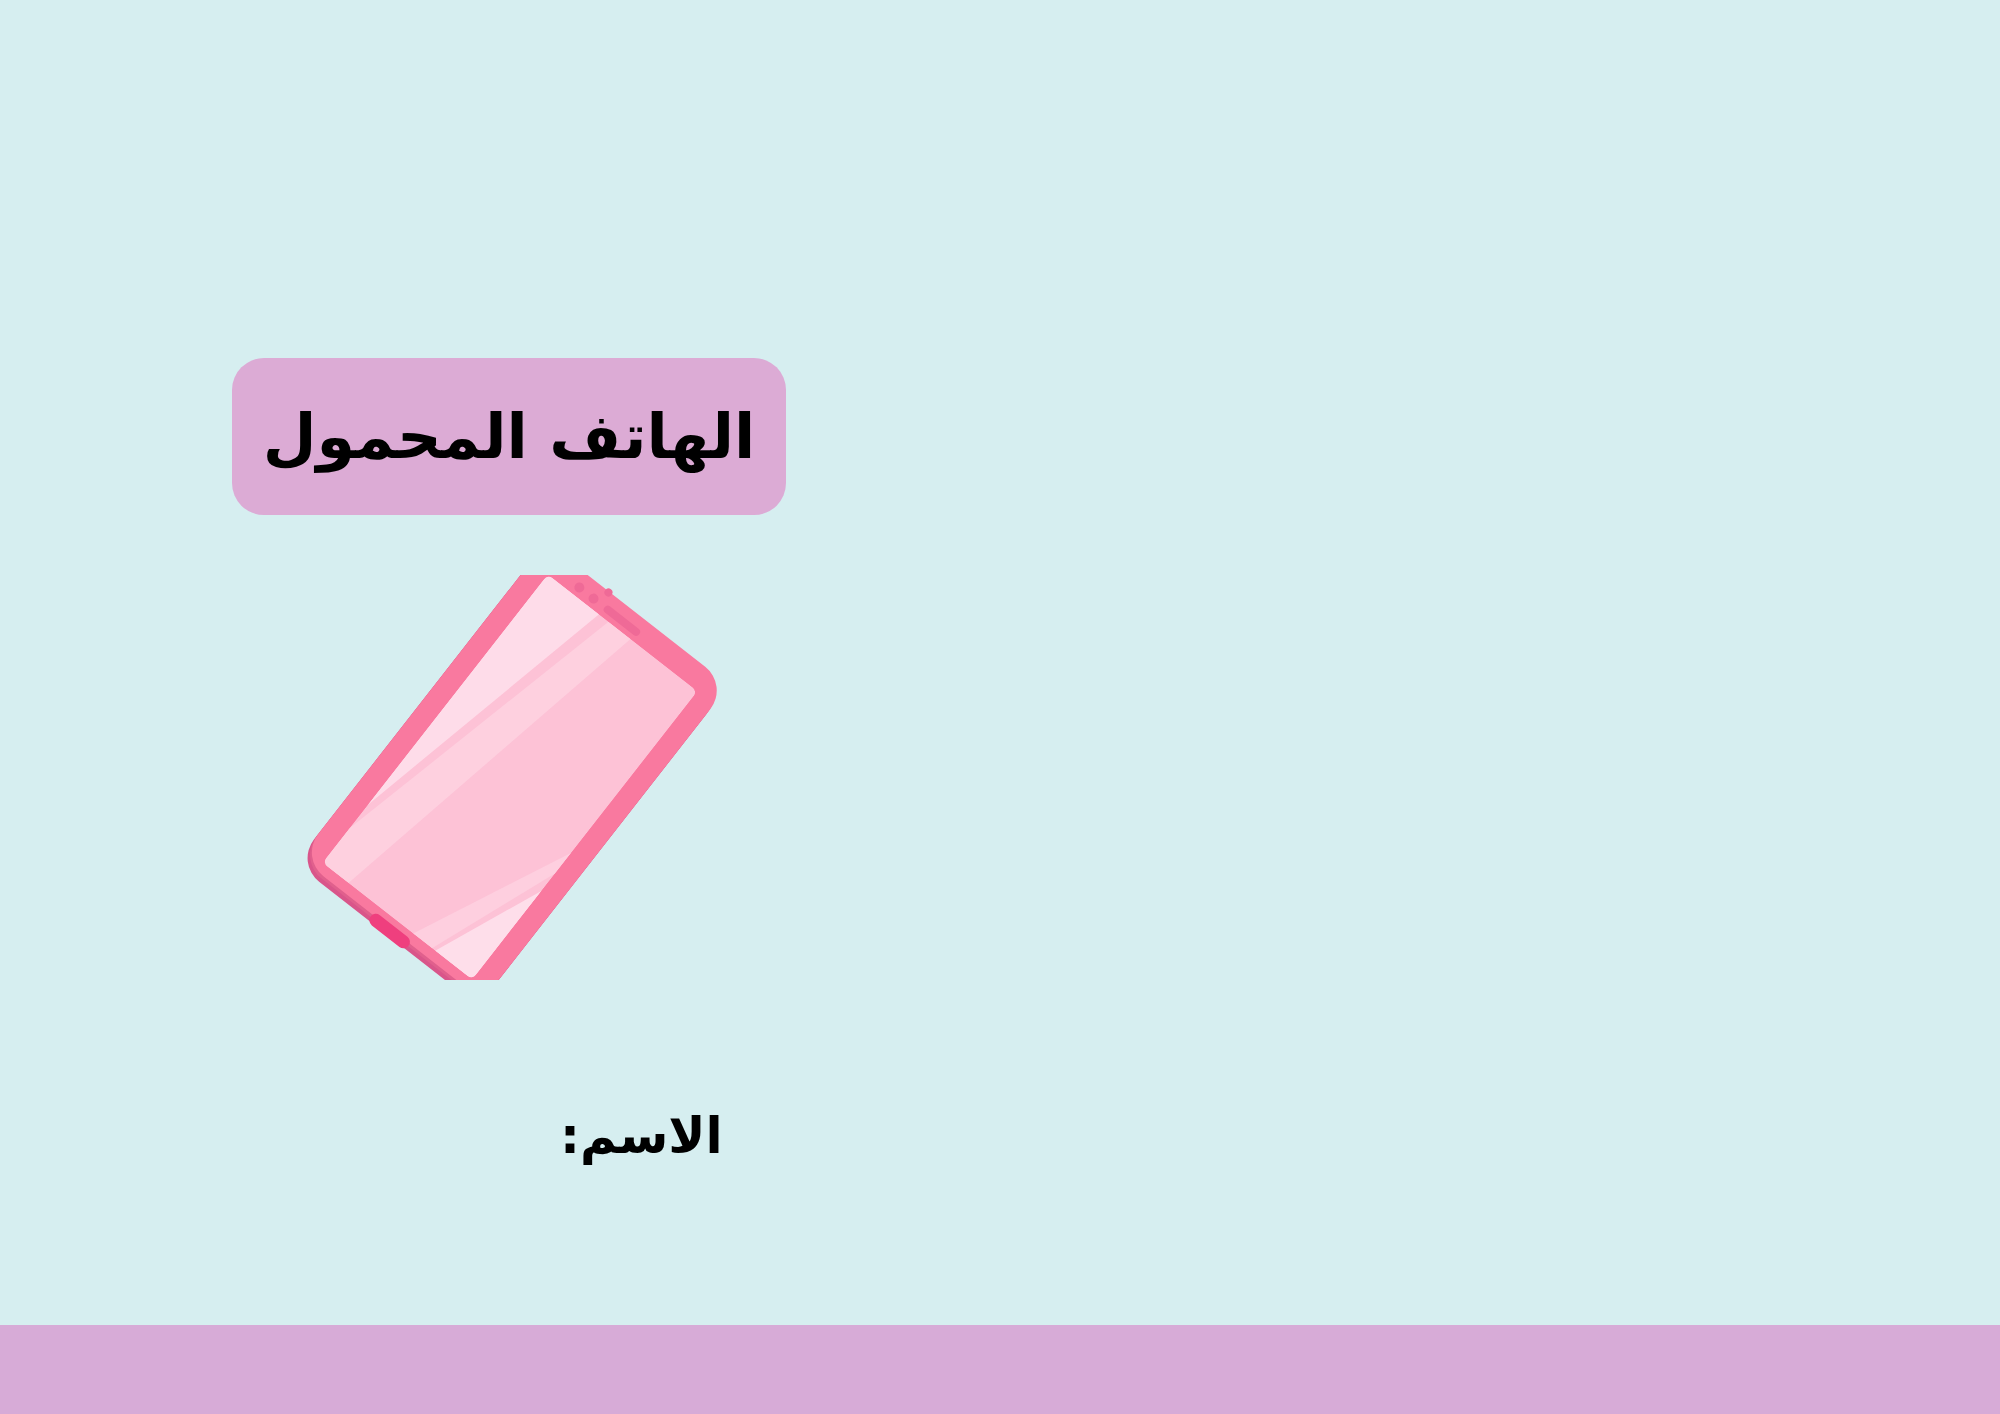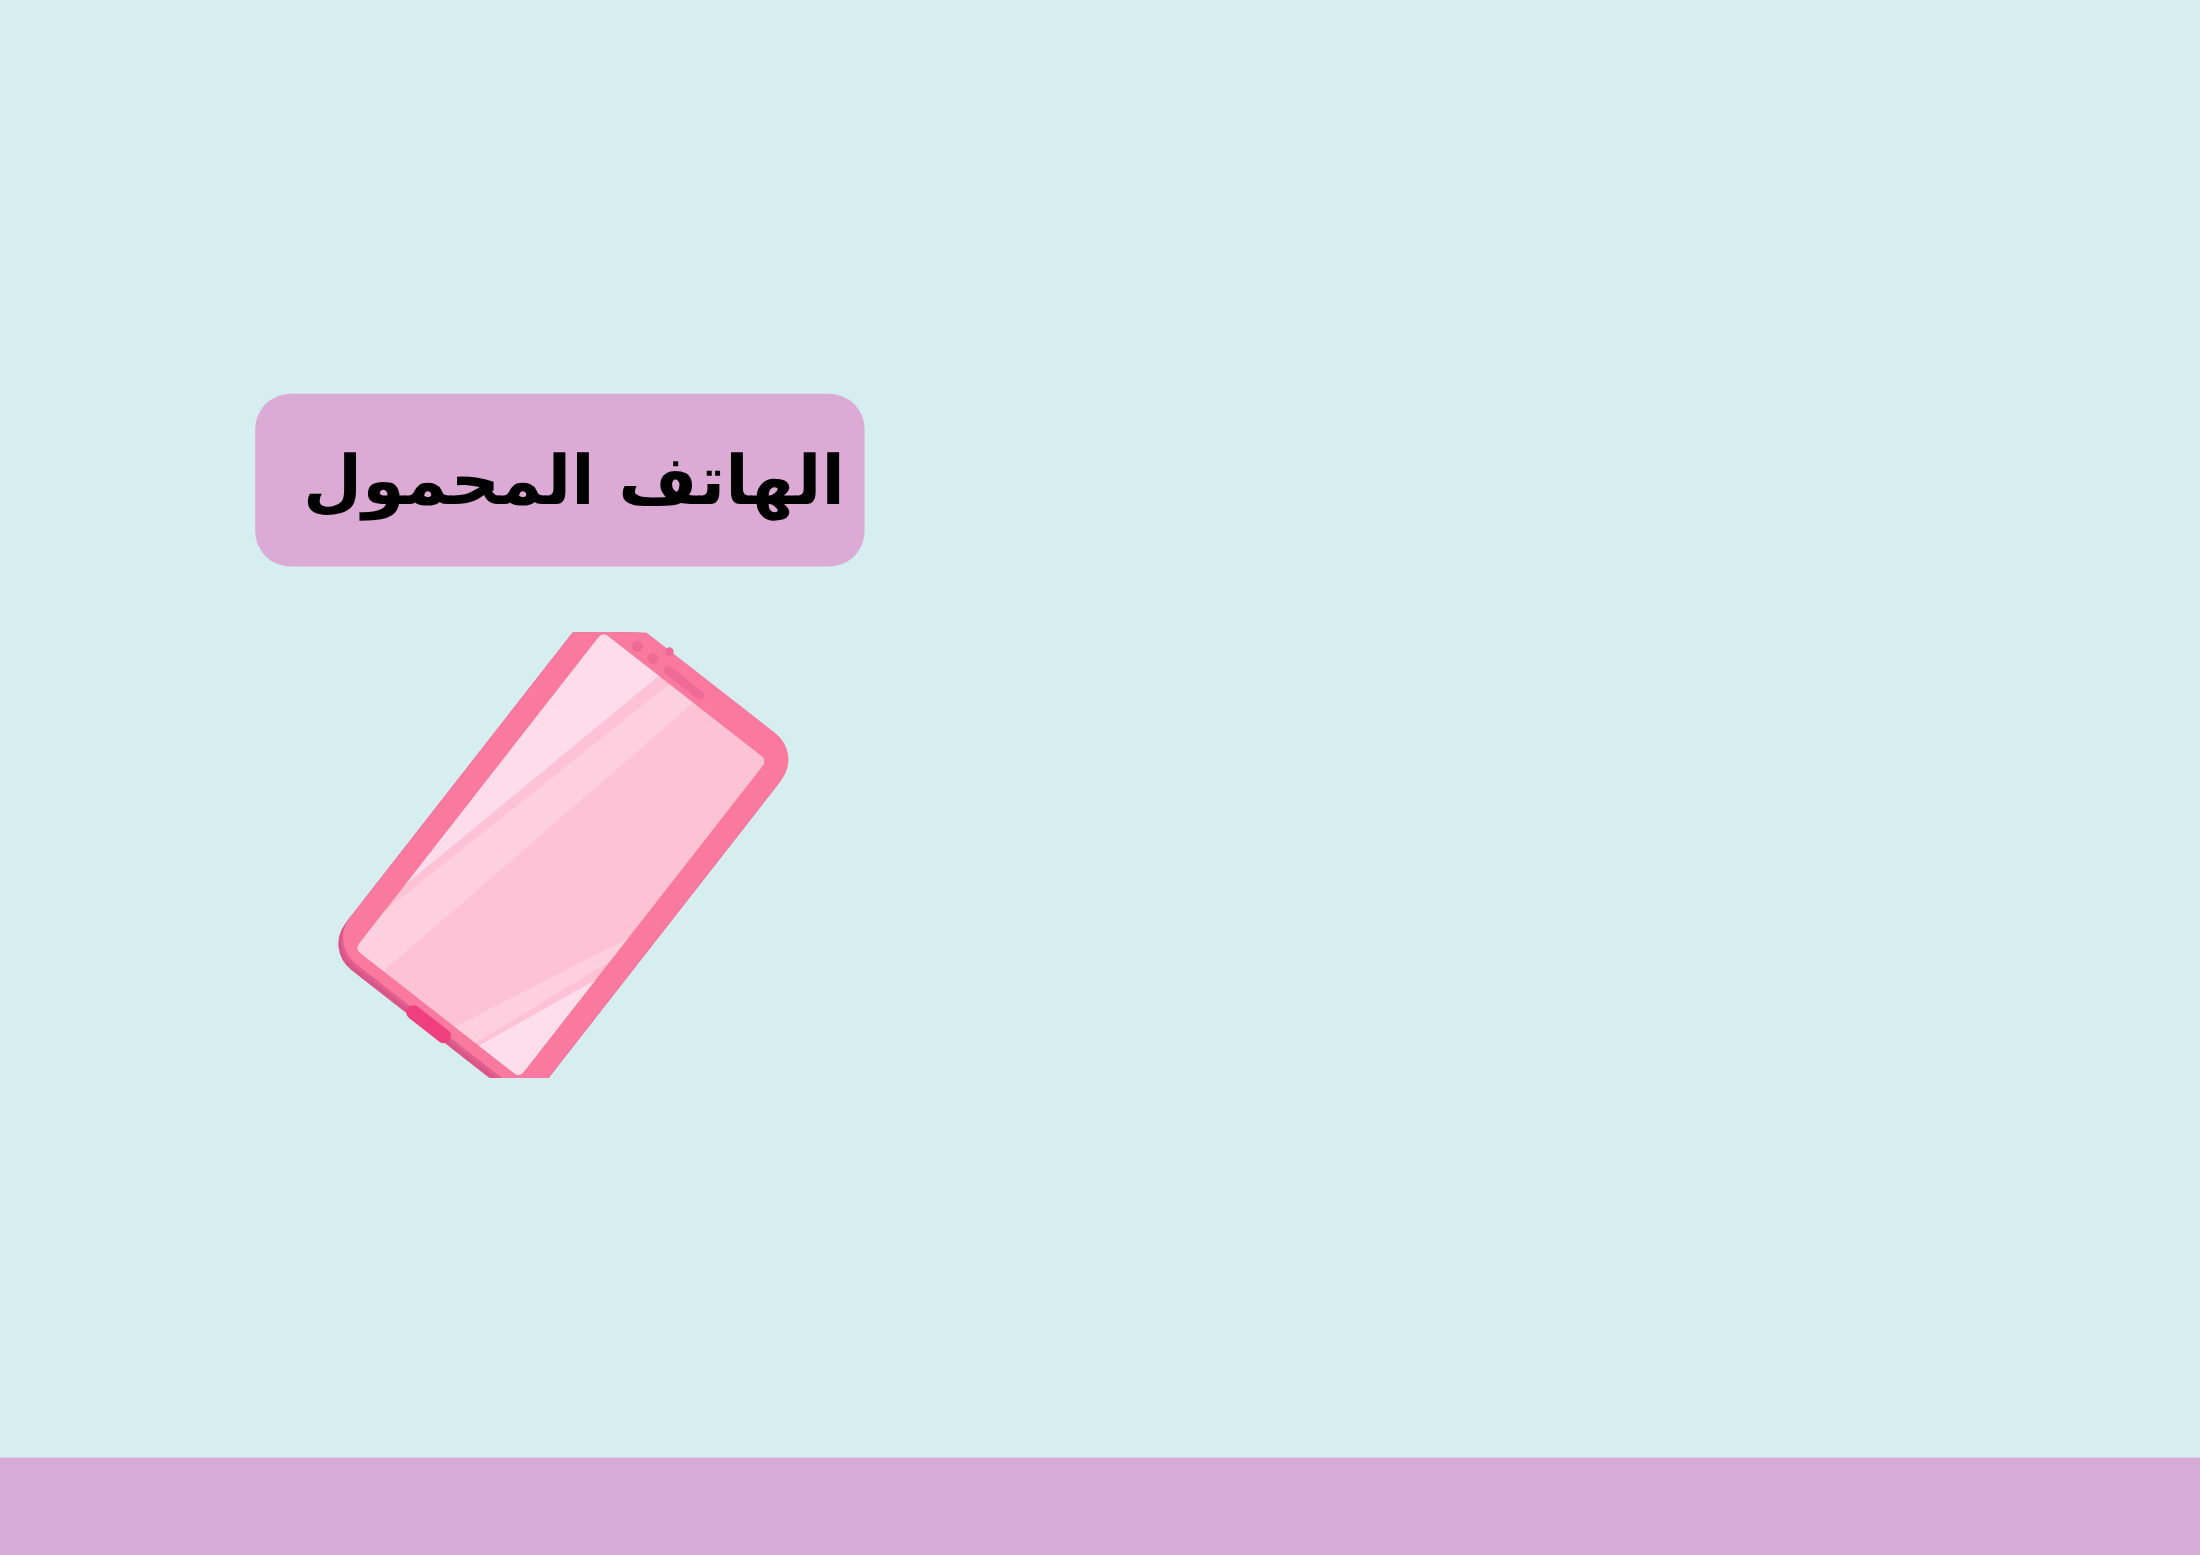--- a/index.html
+++ b/index.html
@@ -25,20 +25,21 @@
   #title-banner {
     position: absolute;
     left: 232px;
     top: 358px;
     width: 554px;
     height: 157px;
     background: #dcabd5;
     border-radius: 32px;
     display: flex;
     align-items: center;
+    justify-content: center;
     box-sizing: border-box;
     padding: 0 18px;
   }
   #title-text {
     font-family: "DejaVu Sans", "Liberation Sans", sans-serif;
     font-weight: bold;
     font-size: 62px;
     line-height: 1;
     color: #000000;
     white-space: nowrap;
@@ -128,17 +129,18 @@
         <circle cx="-44" cy="-192" r="5" fill="#ef6a97"></circle>
         <circle cx="-62" cy="-192" r="5" fill="#ef6a97"></circle>
         <circle cx="-36" cy="-206" r="4" fill="#ef6a97"></circle>
 
         <rect x="-24" y="189" width="48" height="13" rx="6.5" ry="6.5" fill="#ef3f7e"></rect>
       </g>
     </svg>
   </div>
 
   <div id="fields">
+    <span class="field-label">الاسم:</span>
   </div>
 
   <div id="bottom-bar"></div>
 
 </div>
 
 </body></html>

